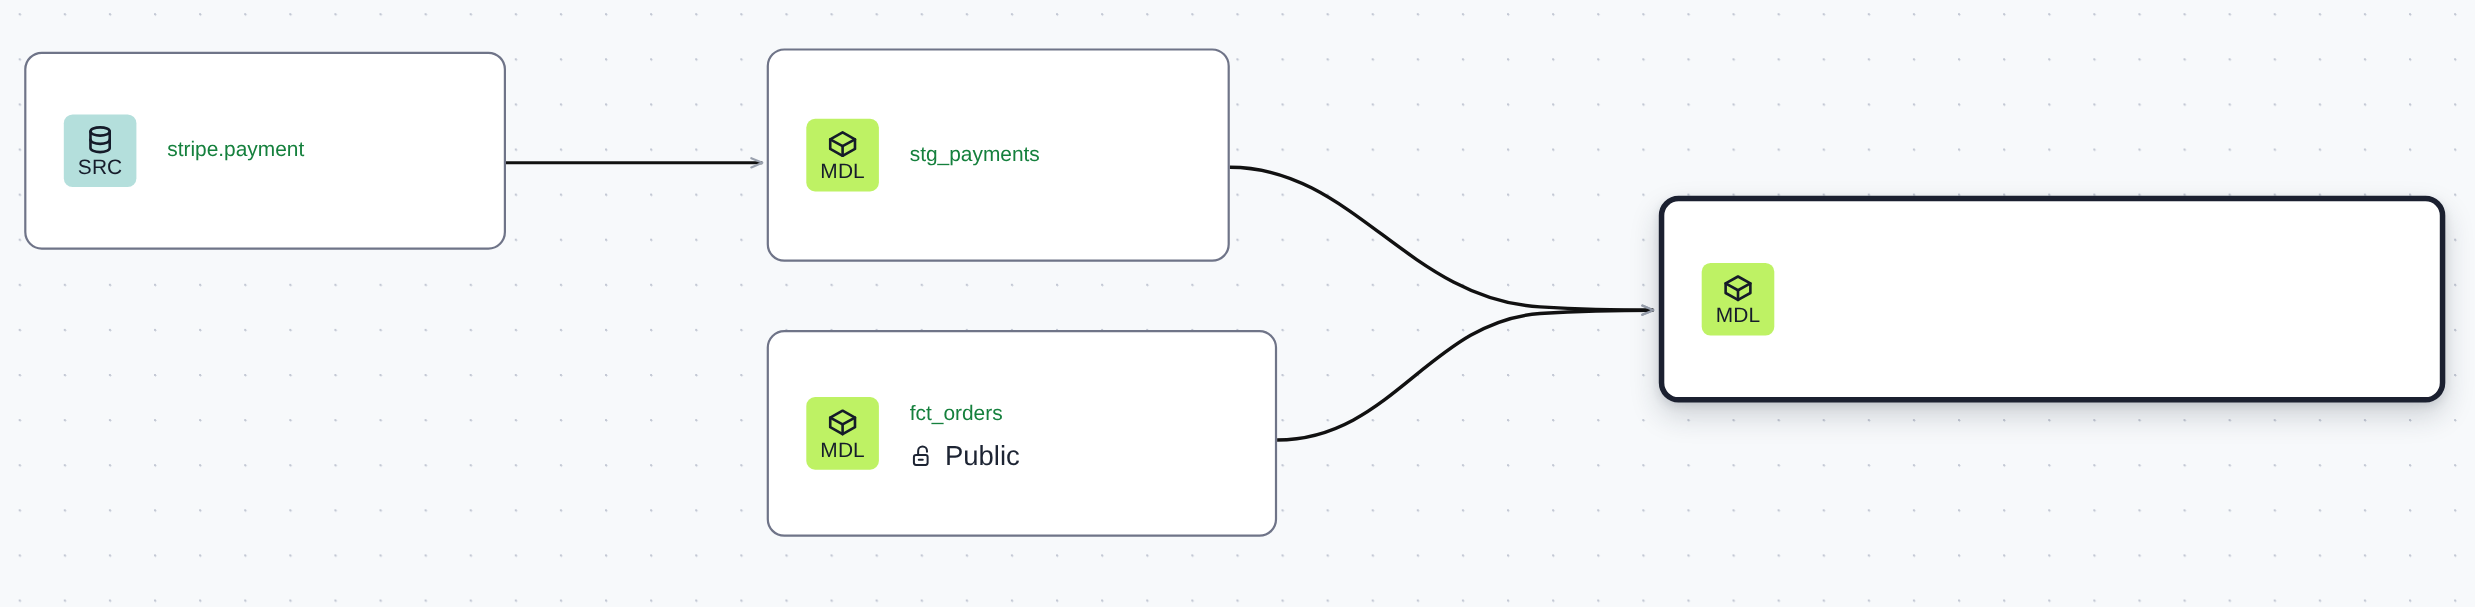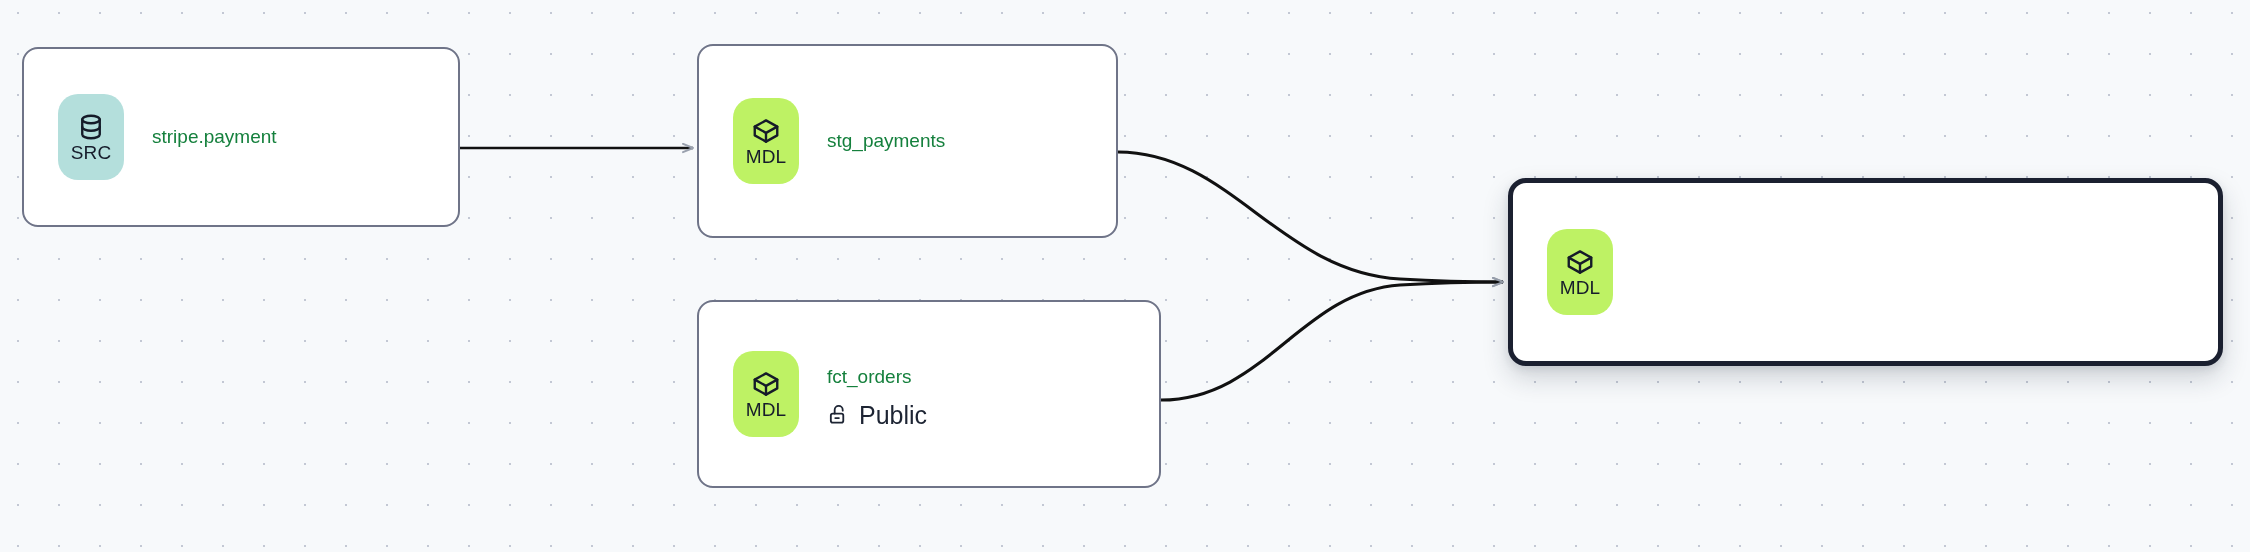--- a/index.html
+++ b/index.html
@@ -37,22 +37,22 @@
     gap: 28px;
   }
   .node.selected {
     border: 5px solid #1b2030;
     border-radius: 18px;
     box-shadow: 0 12px 26px rgba(30, 37, 55, 0.18), 0 3px 8px rgba(30,37,55,0.10);
   }
   .badge {
     flex: 0 0 auto;
     width: 66px;
-    height: 86px;
-    border-radius: 20px;
+    height: 66px;
+    border-radius: 8px;
     display: flex;
     flex-direction: column;
     align-items: center;
     justify-content: center;
     gap: 1px;
   }
   .badge.src { background: #b4dfdc; }
   .badge.mdl { background: #bef264; }
   .badge-glyph {
     display: block;

